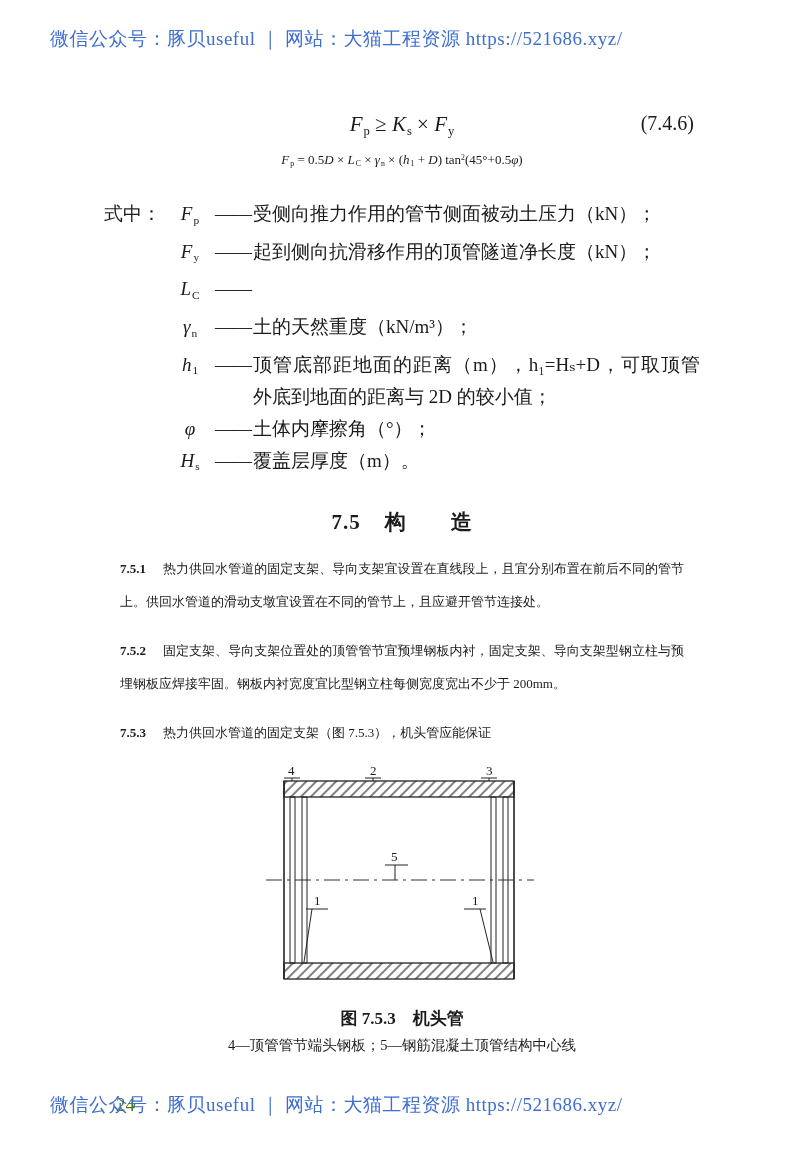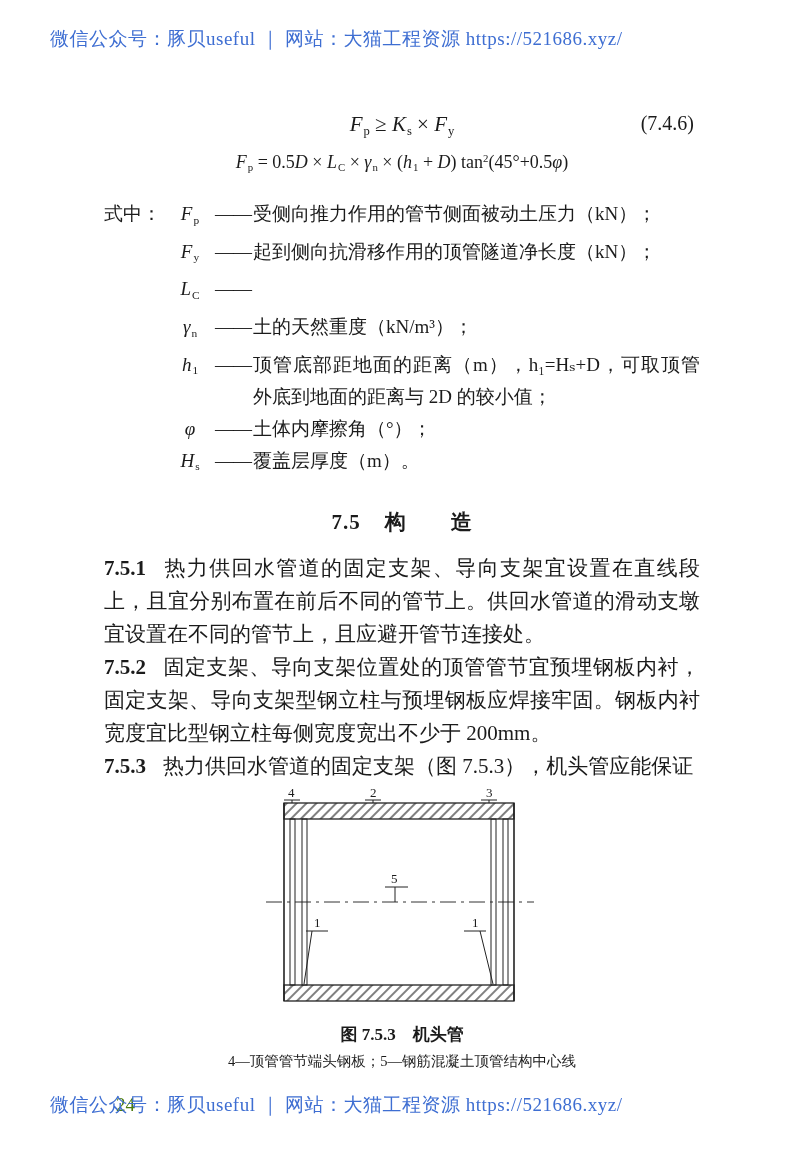--- a/index.html
+++ b/index.html
@@ -24,37 +24,37 @@
   .page-number{
     position:absolute;bottom:42px;left:116px;
     color:#4d7c0f;font-size:19px;z-index:1;
   }
   .content{padding:112px 100px 0 104px;}
   i{font-style:italic;font-family:"Liberation Serif","DejaVu Serif",serif;}
   sub{font-size:0.6em;vertical-align:-0.32em;font-style:normal;margin-left:1px;}
   sup{font-size:0.6em;vertical-align:0.55em;font-style:normal;}
   .eq-row1{position:relative;font-size:21px;height:34px;text-align:center;}
   .eq-number{position:absolute;right:6px;top:0;font-size:20px;}
-  .eq-row2{text-align:center;font-size:18px;margin-top:6px;height:36px;}
+  .eq-row2{text-align:center;font-size:13px;margin-top:6px;height:36px;}
   .where{margin-top:10px;font-size:19px;line-height:32px;}
   .where-row{display:flex;}
   .where-prefix{width:62px;flex:none;}
   .where-term{width:48px;flex:none;text-align:center;}
   .where-dash{flex:none;letter-spacing:-1px;padding:0 2px 0 1px;white-space:nowrap;}
   .where-desc{flex:1;text-align:justify;}
   .section-heading{
     margin:26px 0 16px 0;text-align:center;
     font-size:21px;font-weight:bold;letter-spacing:1px;
   }
   .section-heading .sec-num{margin-right:24px;}
-  .clause{margin:0;font-size:21px;line-height:33px;text-align:justify;}
+  .clause{margin:16px;font-size:13px;line-height:33px;text-align:justify;}
   .clause-num{font-weight:bold;margin-right:17px;}
   .figure{margin-top:4px;text-align:center;}
   .figure svg{display:inline-block;}
-  .fig-caption{text-align:center;font-size:17px;font-weight:bold;margin-top:2px;}
+  .fig-caption{text-align:center;font-size:17px;font-weight:bold;margin-top:8px;}
   .fig-legend{text-align:center;font-size:14.5px;line-height:23px;color:#1b1b1b;margin-top:4px;}
 </style>
 </head>
 <body>
 
 <div class="page">
 
   <div class="watermark wm-top">微信公众号：豚贝useful ｜ 网站：大猫工程资源 https://521686.xyz/</div>
 
   <div class="content">

